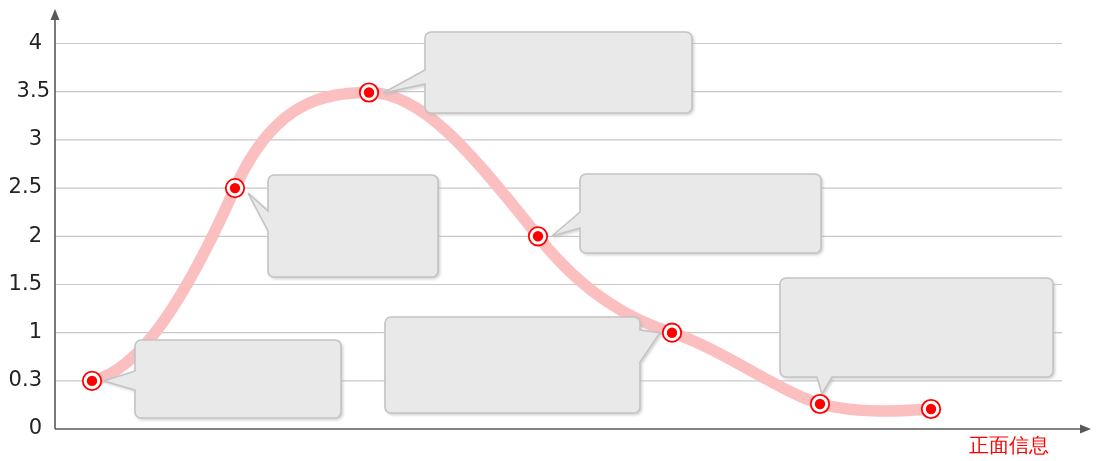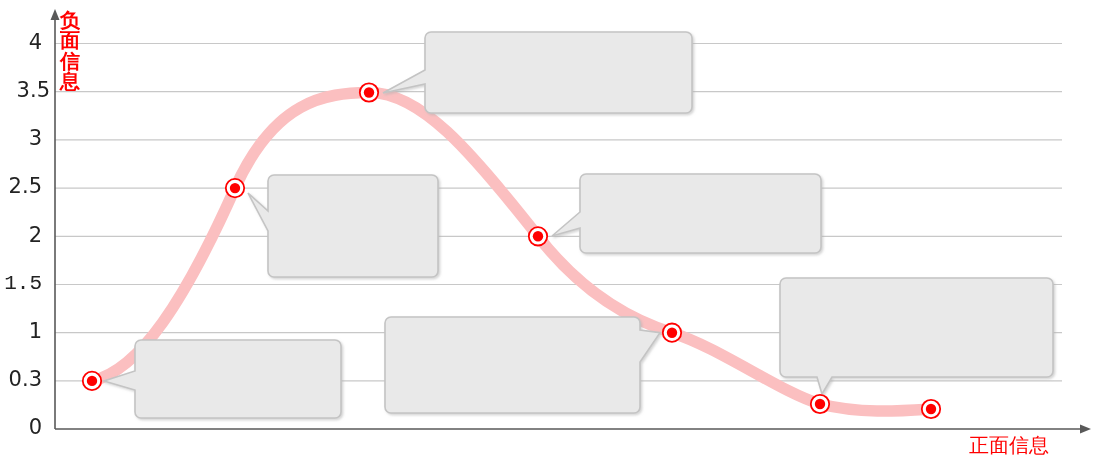--- a/index.html
+++ b/index.html
@@ -163,26 +163,25 @@
         <circle cx="931" cy="409" r="5.2" fill="#ff0000"></circle>
       </g>
     </g>
   </svg>
 
   <div class="tick-label" style="left:0px; top:32px;  width:42px;">4</div>
   <div class="tick-label" style="left:0px; top:80px;  width:42px;margin-left:8px;">3.5</div>
   <div class="tick-label" style="left:0px; top:128px; width:42px;">3</div>
   <div class="tick-label" style="left:0px; top:176px; width:42px;">2.5</div>
   <div class="tick-label" style="left:0px; top:225px; width:42px;">2</div>
-  <div class="tick-label" style="left:0px; top:273px; width:42px;font-family:Liberation Mono, monospace;">1.5</div>
+  <div class="tick-label" style="left:0px; top:273px; width:42px;">1.5</div>
   <div class="tick-label" style="left:0px; top:321px; width:42px;">1</div>
   <div class="tick-label" style="left:0px; top:369px; width:42px;">0.3</div>
   <div class="tick-label" style="left:0px; top:417px; width:42px;">0</div>
 
-  <div class="axis-title-y">负面信息</div>
   <div class="axis-title-x">正面信息</div>
 
   <div class="callout-text" style="left:147px; top:350px; width:184px;"></div>
   <div class="callout-text" style="left:280px; top:185px; width:148px;"></div>
   <div class="callout-text" style="left:437px; top:42px;  width:245px;"></div>
   <div class="callout-text" style="left:592px; top:184px; width:219px;"></div>
   <div class="callout-text" style="left:397px; top:327px; width:233px;"></div>
   <div class="callout-text" style="left:792px; top:288px; width:251px;"></div>
 
 </div>

